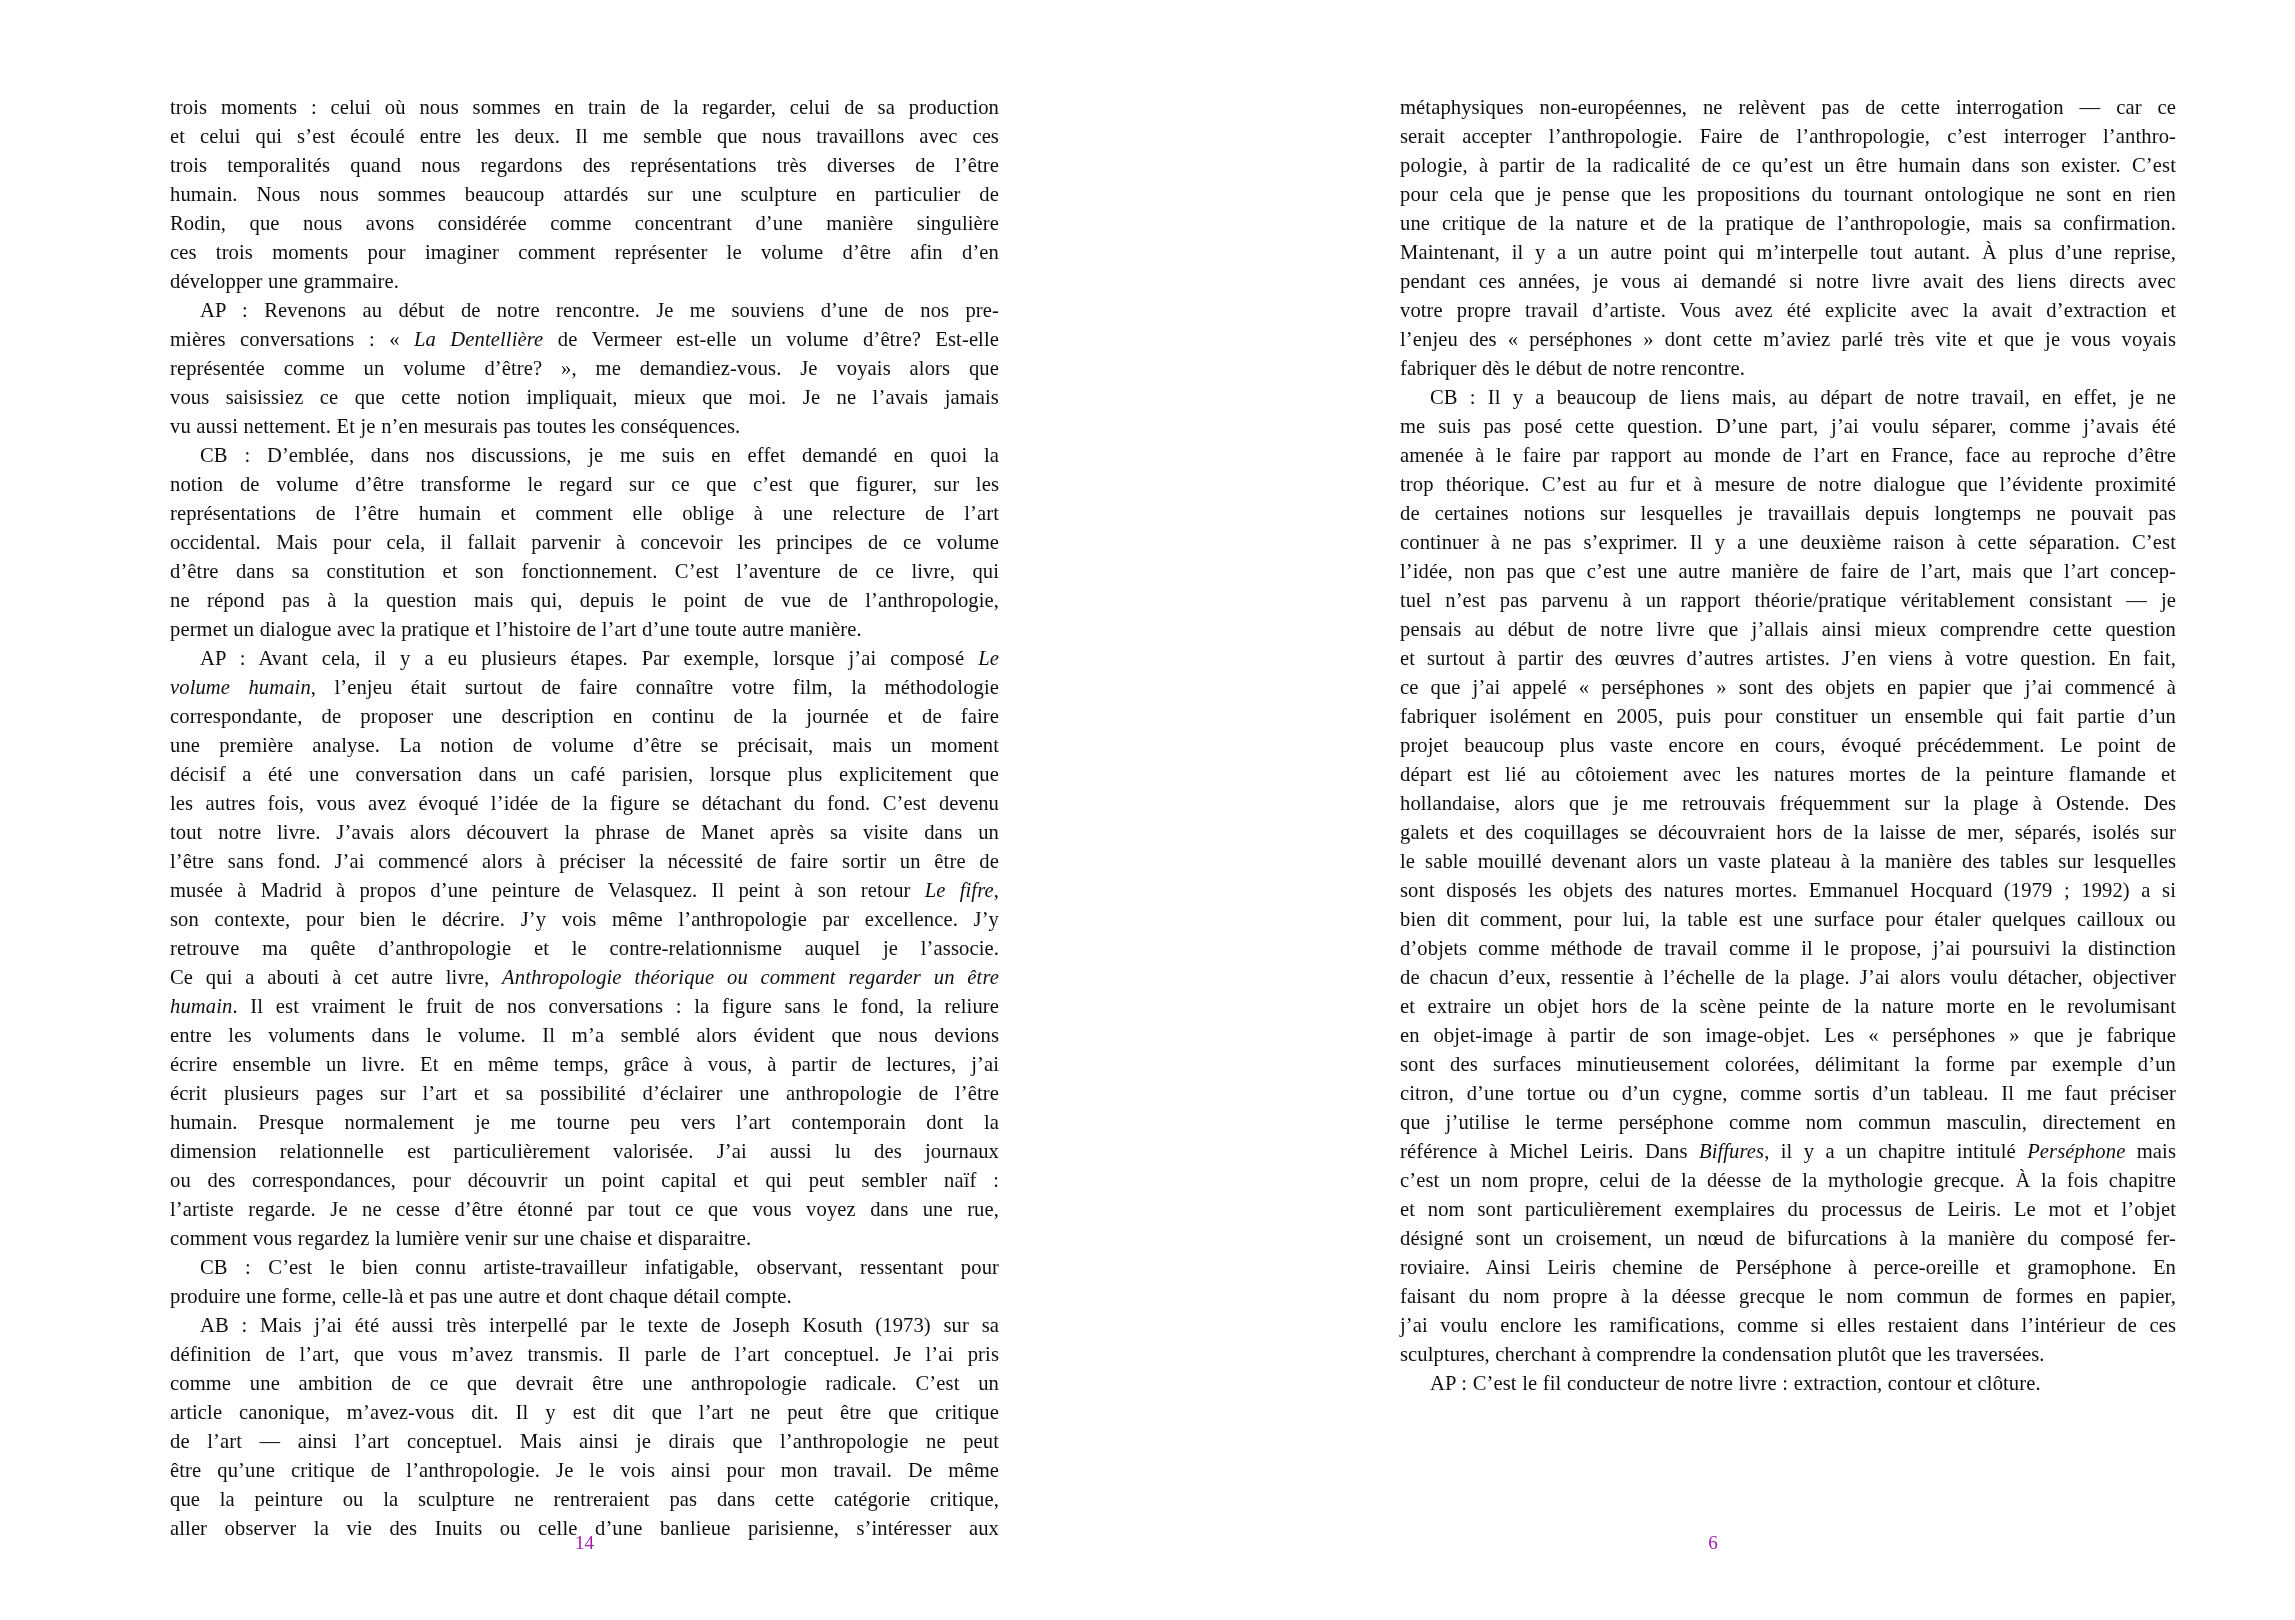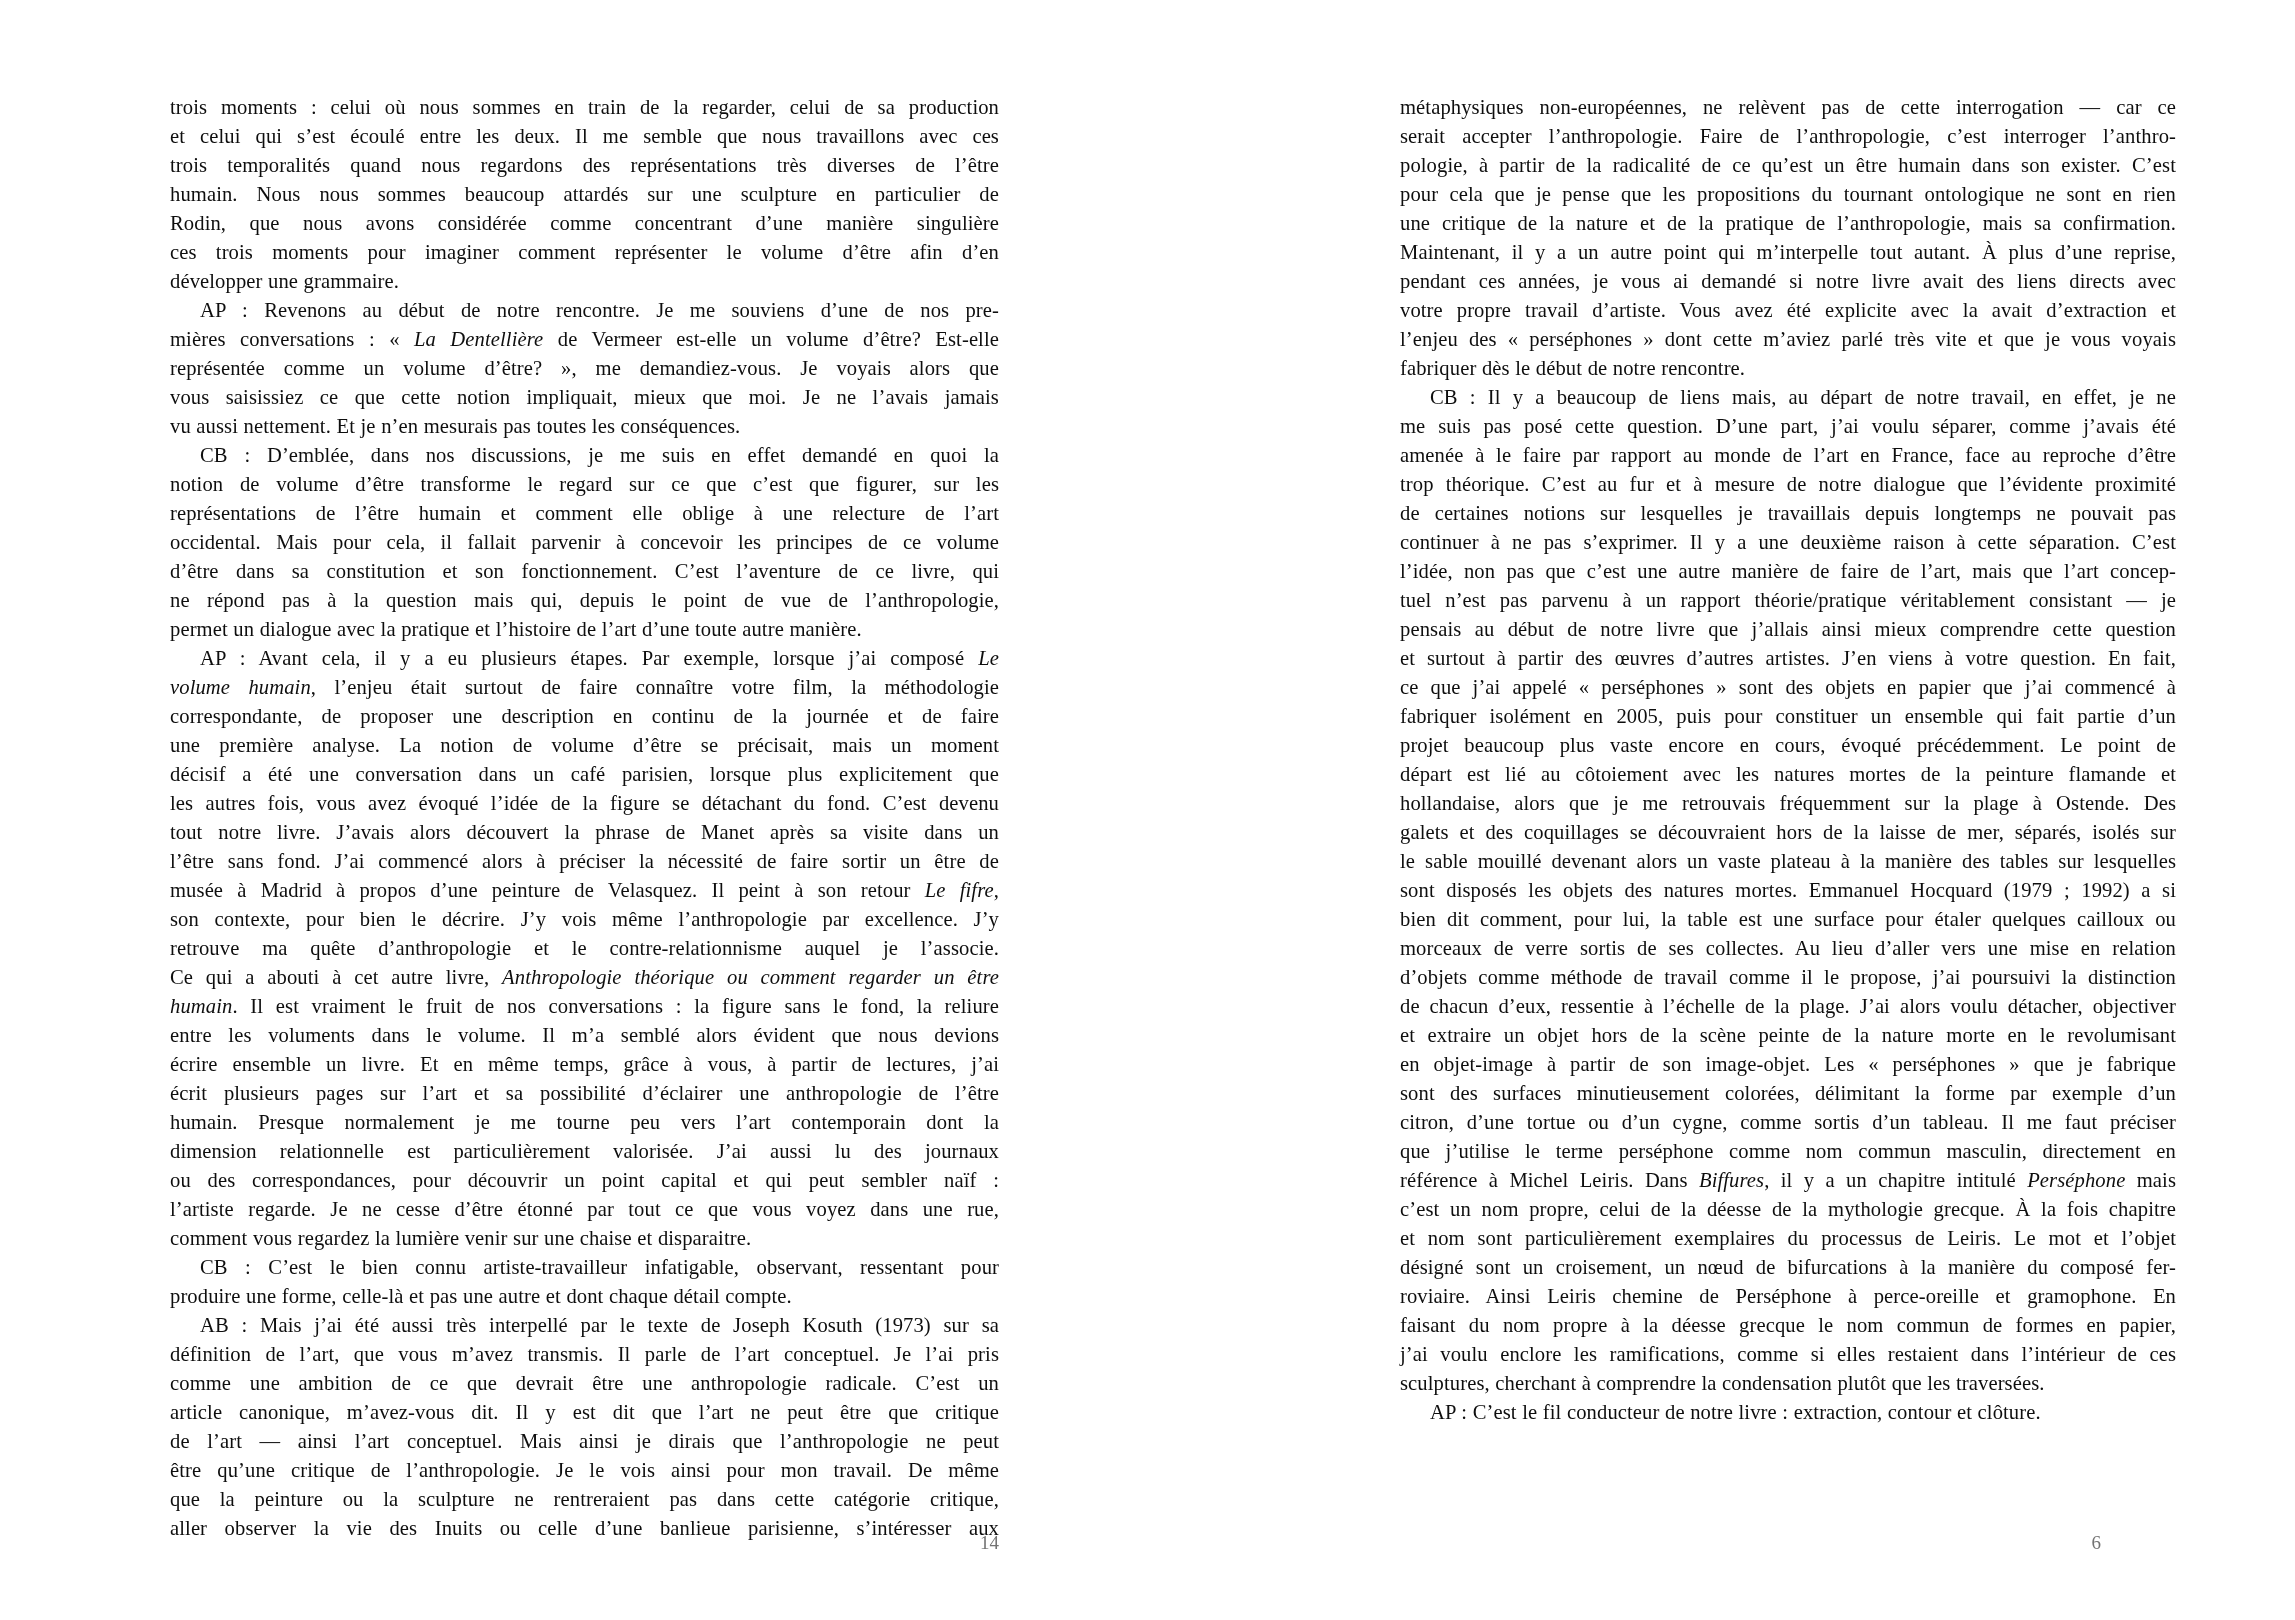--- a/index.html
+++ b/index.html
@@ -28,22 +28,22 @@
     letter-spacing: 0.1px;
     word-spacing: 0.3px;
   }
   .line.end { text-align-last: left; }
   .line.indent { text-indent: 30px; }
   .line i { font-style: italic; }
   .page-number {
     position: absolute;
     top: 1532px;
     font-size: 19px;
-    text-align: right;
-    color: #737373;
+    text-align: center;
+    color: #a21caf;
   }
   #page-num-left  { left: 170px;  width: 829px; }
   #page-num-right { left: 1325px; width: 776px; }
 </style>
 </head>
 <body>
 
 <div class="spread">
 
   <section class="page-text" id="left-text">
@@ -122,21 +122,20 @@
       <div class="line">et surtout à partir des œuvres d’autres artistes. J’en viens à votre question. En fait,</div>
       <div class="line">ce que j’ai appelé « perséphones » sont des objets en papier que j’ai commencé à</div>
       <div class="line">fabriquer isolément en 2005, puis pour constituer un ensemble qui fait partie d’un</div>
       <div class="line">projet beaucoup plus vaste encore en cours, évoqué précédemment. Le point de</div>
       <div class="line">départ est lié au côtoiement avec les natures mortes de la peinture flamande et</div>
       <div class="line">hollandaise, alors que je me retrouvais fréquemment sur la plage à Ostende. Des</div>
       <div class="line">galets et des coquillages se découvraient hors de la laisse de mer, séparés, isolés sur</div>
       <div class="line">le sable mouillé devenant alors un vaste plateau à la manière des tables sur lesquelles</div>
       <div class="line">sont disposés les objets des natures mortes. Emmanuel Hocquard (1979 ; 1992) a si</div>
       <div class="line">bien dit comment, pour lui, la table est une surface pour étaler quelques cailloux ou</div>
-      <div class="line">morceaux de verre sortis de ses collectes. Au lieu d’aller vers une mise en relation</div>
       <div class="line">d’objets comme méthode de travail comme il le propose, j’ai poursuivi la distinction</div>
       <div class="line">de chacun d’eux, ressentie à l’échelle de la plage. J’ai alors voulu détacher, objectiver</div>
       <div class="line">et extraire un objet hors de la scène peinte de la nature morte en le revolumisant</div>
       <div class="line">en objet-image à partir de son image-objet. Les « perséphones » que je fabrique</div>
       <div class="line">sont des surfaces minutieusement colorées, délimitant la forme par exemple d’un</div>
       <div class="line">citron, d’une tortue ou d’un cygne, comme sortis d’un tableau. Il me faut préciser</div>
       <div class="line">que j’utilise le terme perséphone comme nom commun masculin, directement en</div>
       <div class="line">référence à Michel Leiris. Dans <i>Biffures</i>, il y a un chapitre intitulé <i>Perséphone</i> mais</div>
       <div class="line">c’est un nom propre, celui de la déesse de la mythologie grecque. À la fois chapitre</div>
       <div class="line">et nom sont particulièrement exemplaires du processus de Leiris. Le mot et l’objet</div>

